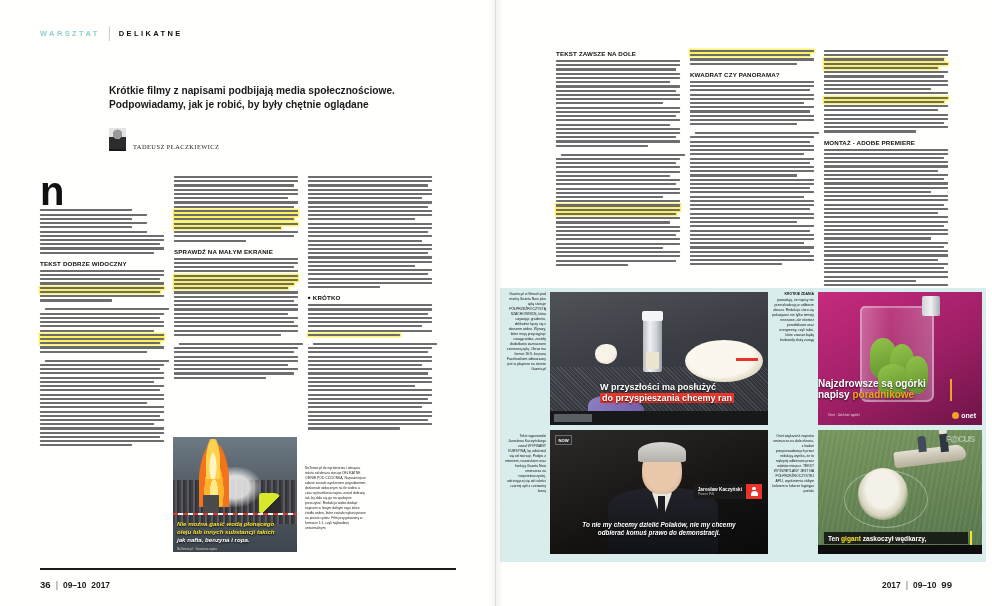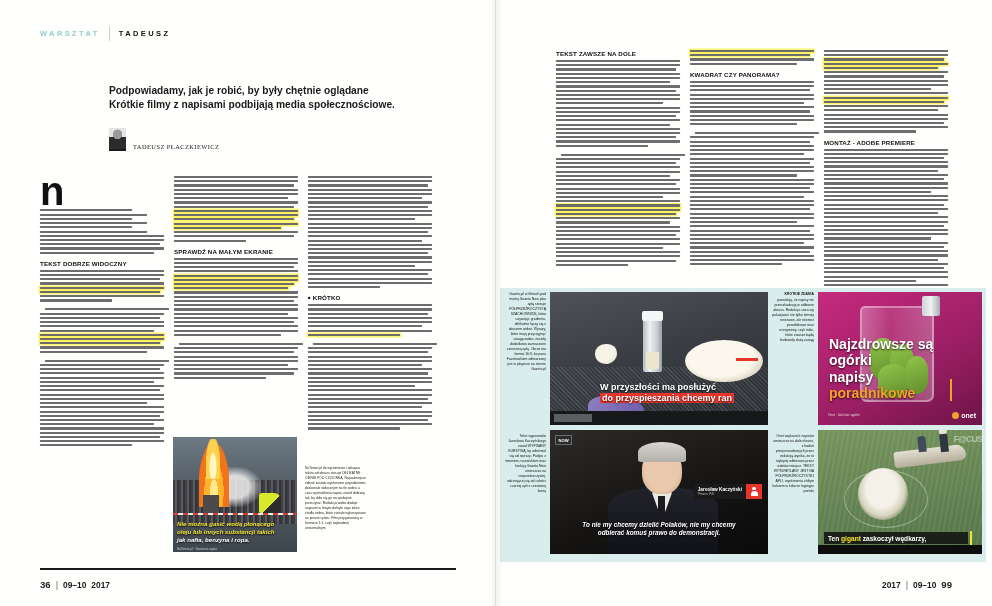--- a/index.html
+++ b/index.html
@@ -250,21 +250,21 @@
   .on-cuke {
     position: absolute; background: linear-gradient(160deg,#93c44a,#5f8e2c);
     border-radius: 50%/36%;
   }
   .on-lid {
     position: absolute; left: 104px; top: 4px; width: 18px; height: 20px;
     background: linear-gradient(90deg,#cfd3d6,#f0f2f3,#a7adb1);
     border-radius: 2px;
   }
   .on-cap {
-    left: 11px; bottom: 24px; font-size: 14px; right: 36px;
+    left: 0; bottom: 24px; font-size: 10px; right: 36px;
     text-shadow: 0 1px 2px rgba(0,0,0,.75);
   }
   .on-cap .o { color: #f3a227; }
   .on-cap-bar {
     position: absolute; right: 30px; bottom: 24px; width: 2px; height: 22px;
     background: #f3a227;
   }
   .on-logo {
     position: absolute; right: 6px; bottom: 6px;
     display: flex; align-items: center; gap: 2px;
@@ -355,21 +355,21 @@
   .wk-splash {
     position: absolute; left: 40px; top: 38px; width: 50px; height: 52px;
     background: radial-gradient(ellipse at 48% 40%, #f4f2e8 0 42%, #d6d2bd 62%, rgba(190,186,160,0) 80%);
     border-radius: 50%;
   }
   .wk-ring {
     position: absolute; left: 26px; top: 40px; width: 84px; height: 58px;
     border: 1.4px solid rgba(255,255,255,.35); border-radius: 50%;
   }
   .wk-wm {
-    position: absolute; right: 0; top: 4px;
+    position: absolute; right: 8px; top: 4px;
     font-size: 9px; font-weight: 800; color: rgba(255,255,255,.45);
     letter-spacing: -1px;
   }
   .wk-capbar {
     position: absolute; left: 6px; right: 14px; bottom: 10px;
     background: rgba(12,12,12,.82); padding: 2.5px 4px;
     font-size: 6.6px; font-weight: 800; color: #fff;
   }
   .wk-capbar .y { color: #f6e32e; }
   .wk-tick {
@@ -403,27 +403,27 @@
 </head>
 <body>
 
 <div class="spread">
 
   <div class="page page-left">
 
     <div class="topbar">
       <span class="kicker-a">WARSZTAT</span>
       <span class="kicker-div"></span>
-      <span class="kicker-b">TADEUSZ</span>
+      <span class="kicker-b">DELIKATNE</span>
     </div>
 
 
     <div class="deck">
+      <div>Krótkie filmy z napisami podbijają media społecznościowe.</div>
       <div>Podpowiadamy, jak je robić, by były chętnie oglądane</div>
-      <div>Krótkie filmy z napisami podbijają media społecznościowe.</div>
     </div>
 
     <div class="byline-wrap">
       <div class="byline-photo"></div>
       <div class="byline-name">TADEUSZ PŁACZKIEWICZ</div>
     </div>
 
     <div class="cols" style="left:40px; top:176px; width:124px;">
       <div class="col col-inner" style="width:124px;">
         <div class="lines">

